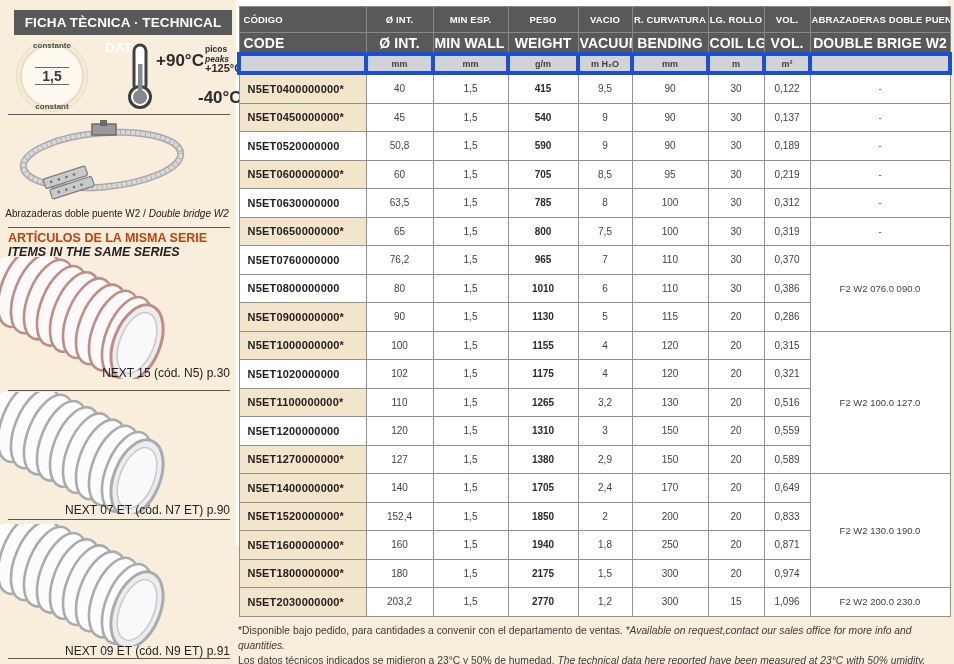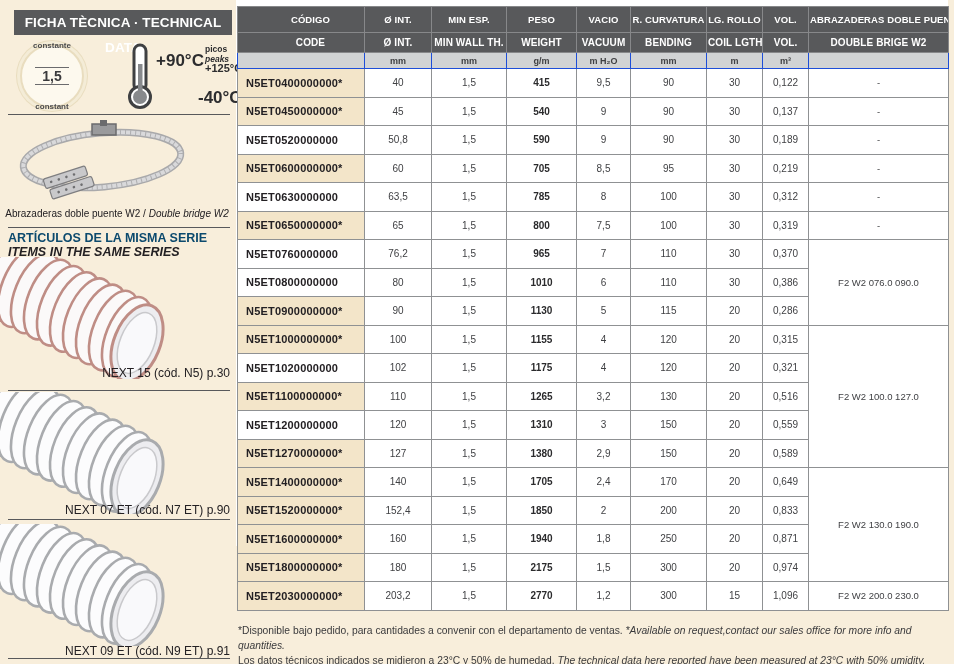--- a/index.html
+++ b/index.html
@@ -23,35 +23,35 @@
   .peaks{position:absolute;left:205px;top:45px;line-height:9.5px;}
   .peaks-es{font-size:8.5px;font-weight:bold;color:#2d2d2f;display:block;}
   .peaks-en{font-size:8.5px;font-weight:bold;font-style:italic;color:#2d2d2f;display:block;}
   .peaks-val{font-size:11px;font-weight:bold;color:#2d2d2f;display:block;}
   .hr{position:absolute;left:8px;width:222px;border-top:1px solid #58595b;}
   .clamp-img{position:absolute;left:12px;top:120px;}
   .clamp-ref{position:absolute;left:8px;top:195px;width:222px;text-align:right;
     font-size:11px;font-weight:bold;color:#232023;}
   .clamp-cap{position:absolute;left:2px;top:208px;width:230px;text-align:center;font-size:10px;color:#232023;}
   .clamp-cap .en{font-style:italic;}
-  .series-t1{position:absolute;left:8px;top:231px;font-size:12.5px;font-weight:bold;color:#0c4a6e;}
+  .series-t1{position:absolute;left:8px;top:231px;font-size:12.5px;font-weight:bold;color:#c2410c;}
   .series-t2{position:absolute;left:8px;top:245px;font-size:12.5px;font-weight:bold;font-style:italic;color:#232023;}
   .hose{position:absolute;left:-6px;}
   .prod-cap{position:absolute;left:8px;width:222px;text-align:right;font-size:12px;font-weight:normal;color:#232023;}
 
   
   table.spec{position:absolute;left:237px;top:6px;width:711px;border-collapse:collapse;
     table-layout:fixed;border:1px solid #808285;}
   table.spec th,table.spec td{overflow:hidden;white-space:nowrap;}
   th.dh{background:#58595b;color:#ffffff;font-weight:bold;border:1px solid #87888a;
     text-align:center;font-size:9.5px;height:23px;letter-spacing:.1px;}
-  tr.h2 th.dh{font-size:10px;height:17px;}
+  tr.h2 th.dh{font-size:14px;height:17px;}
   td.unit{background:#d1d3d4;color:#3f4042;font-weight:bold;font-size:9px;height:13px;
-    text-align:center;border:1px solid #1d4ed8;}
-  th.left,td.left{text-align:center;padding-left:20px;}
+    text-align:center;border:4px solid #1d4ed8;}
+  th.left,td.left{text-align:left;padding-left:4px;}
   td.c{border:1px solid #8f9193;text-align:center;font-size:10px;color:#404144;height:25.5px;background:#fff;}
   td.code{text-align:left;padding-left:8px;font-weight:bold;font-size:11px;color:#232023;letter-spacing:.2px;}
   td.hl{background:#f3e5c9;}
   td.weight{font-weight:bold;color:#2b2b2d;margin-left:11px;}
   td.clampcell{font-size:9.5px;}
 
   
   .footer{position:absolute;left:238px;top:623px;width:712px;font-size:10.3px;color:#3a3a3c;line-height:15px;}
   .footer .en{font-style:italic;}
 </style>

